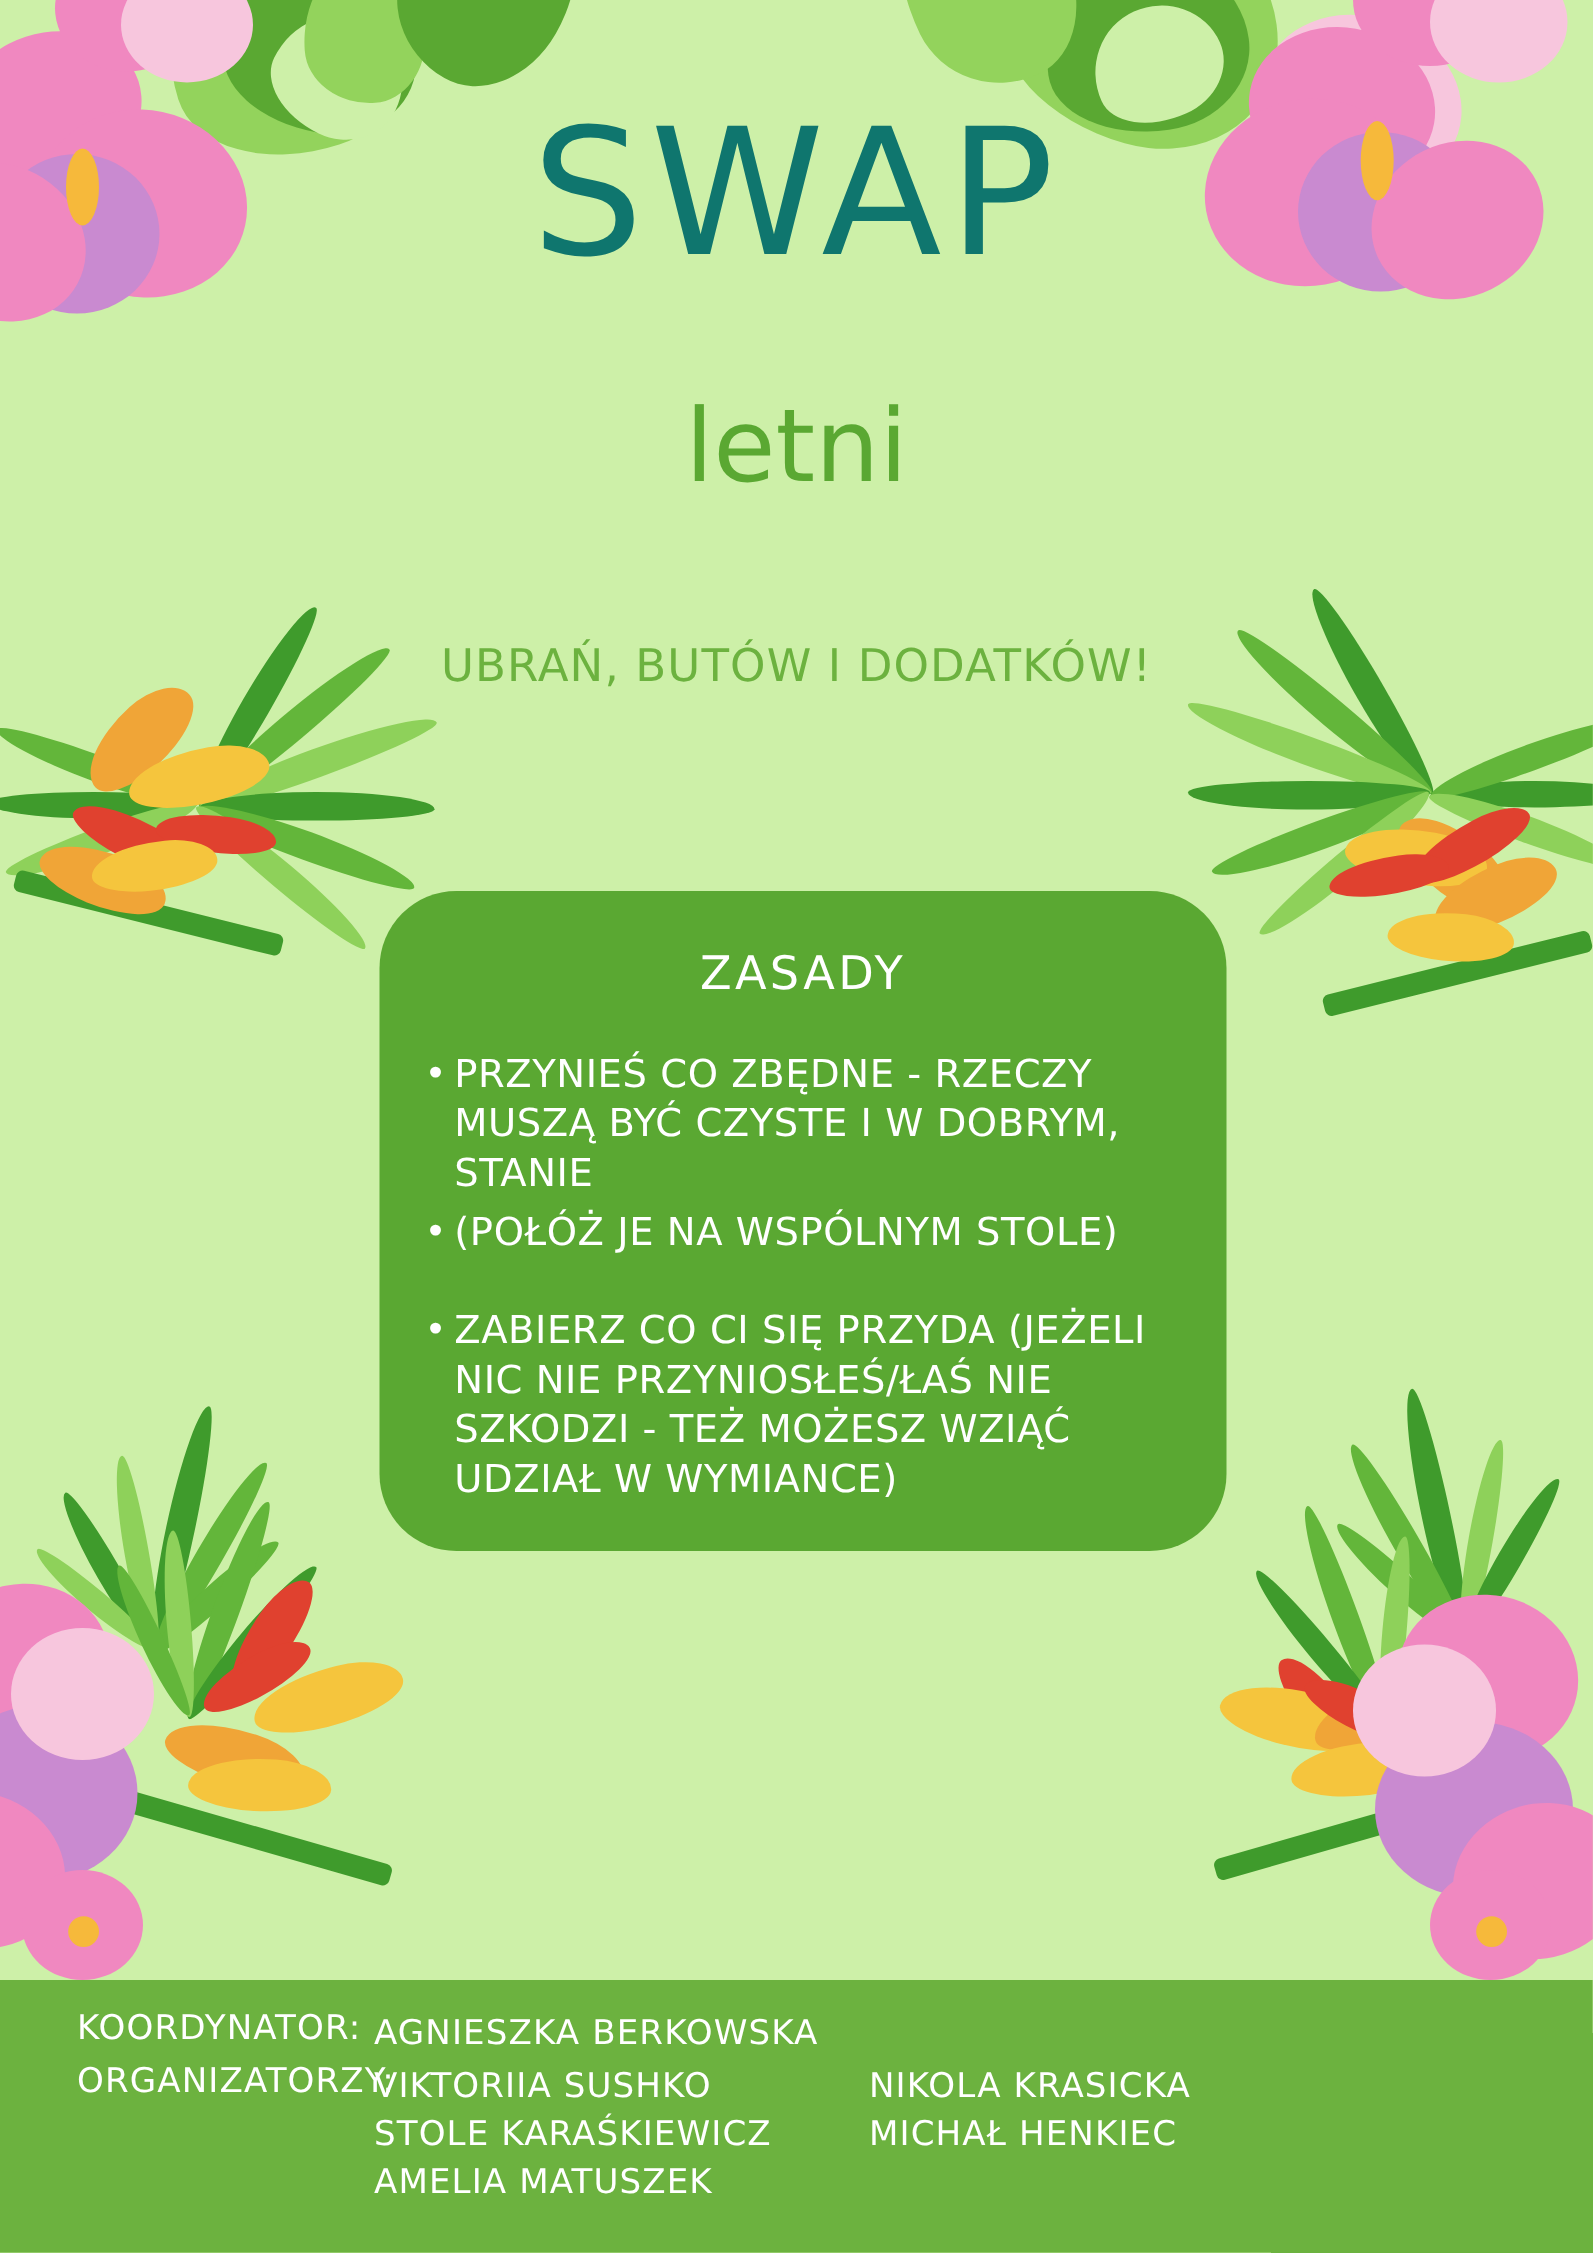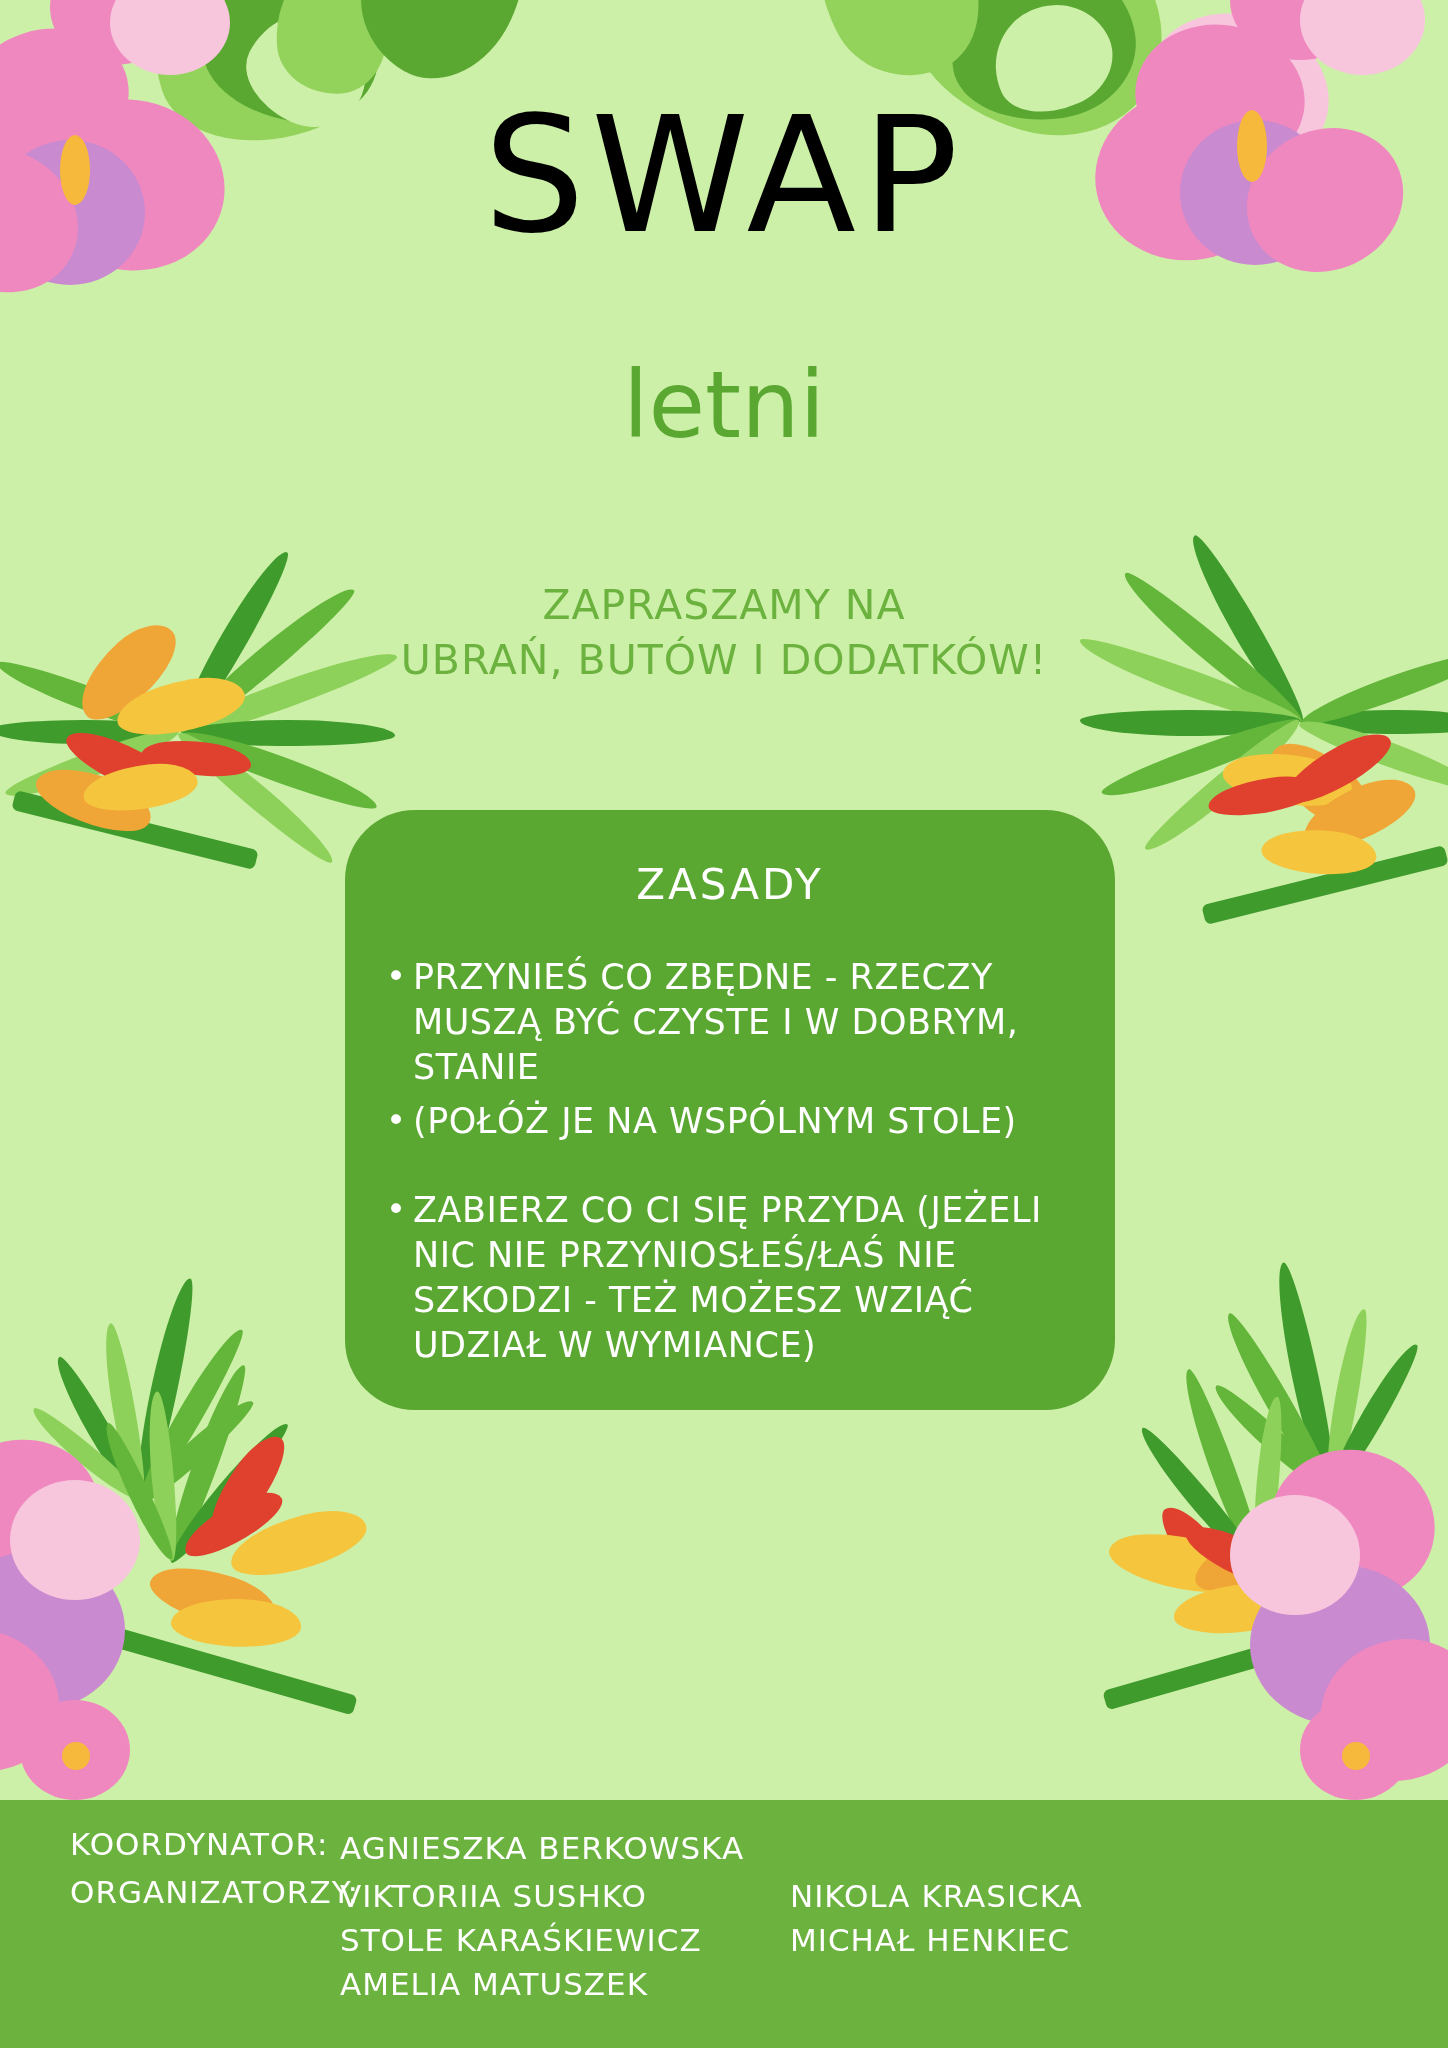--- a/index.html
+++ b/index.html
@@ -78,21 +78,21 @@
   .title {
     position: absolute;
     top: 96px;
     left: 0;
     width: 100%;
     text-align: center;
     font-family: "DejaVu Sans", sans-serif;
     font-size: 160px;
     letter-spacing: 6px;
     font-weight: 400;
-    color: #000000;
+    color: #0f766e;
     line-height: 1;
   }
   .subtitle {
     position: absolute;
     top: 360px;
     left: 0;
     width: 100%;
     text-align: center;
     font-size: 92px;
     font-weight: 400;
@@ -344,21 +344,20 @@
   </div>
 
 </div>
 
 <div class="content">
 
   <div class="title">SWAP</div>
   <div class="subtitle">letni</div>
 
   <div class="invite">
-    <div>ZAPRASZAMY NA</div>
     <div>UBRAŃ, BUTÓW I DODATKÓW!</div>
   </div>
 
   <div class="rules-box">
     <div class="rules-title">ZASADY</div>
     <ul class="rules-list">
       <li class="rule-item">
         <span class="bullet">•</span>
         <span class="rule-text">PRZYNIEŚ CO ZBĘDNE - RZECZY  MUSZĄ BYĆ CZYSTE I W DOBRYM, STANIE</span>
       </li>

